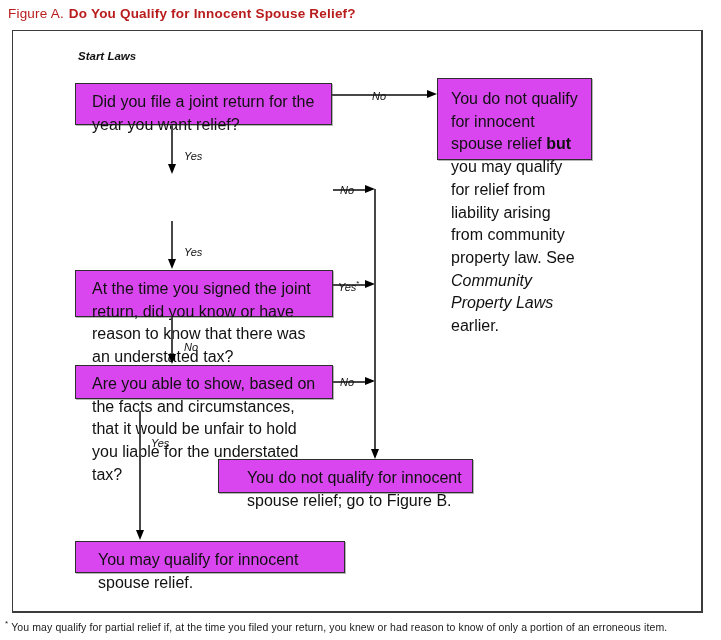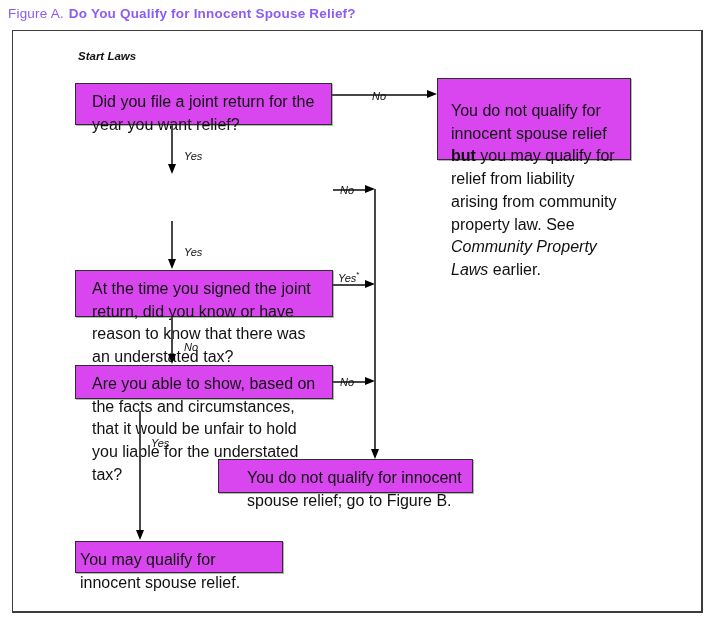--- a/index.html
+++ b/index.html
@@ -9,21 +9,21 @@
     color: #000;
     width: 721px;
     height: 640px;
     position: relative;
     overflow: hidden;
   }
   .stage { position: absolute; left: 0; top: 0; width: 721px; height: 640px; }
 
   .fig-title {
     position: absolute; left: 8px; top: 6px;
-    font-size: 13.5px; letter-spacing: 0.2px; color: #8b5cf6;
+    font-size: 13.5px; letter-spacing: 0.2px; color: #b91c1c;
   }
   .fig-title .prefix { font-weight: 400; margin-right: 5px; }
   .fig-title .main { font-weight: 700; }
 
   .outer-border {
     position: absolute; left: 12px; top: 30px;
     width: 691px; height: 583px;
     border: 1px solid #3c3c3c;
     border-right-width: 2px;
     border-bottom-width: 2px;
@@ -43,23 +43,23 @@
     font-size: 16px; line-height: 1.42; color: #111;
     padding: 7px 8px 6px 16px;
   }
   .node b { font-weight: 700; }
   .node i { font-style: italic; }
 
   .box-q1 { left: 75px; top: 83px;  width: 257px; height: 42px; }
   .box-q2 { left: 75px; top: 175px; width: 258px; height: 46px; }
   .box-q3 { left: 75px; top: 270px; width: 258px; height: 47px; }
   .box-q4 { left: 75px; top: 365px; width: 258px; height: 34px; }
-  .box-community { left: 437px; top: 78px; width: 194px; height: 82px; padding: 21px 8px 6px 13px; }
+  .box-community { left: 437px; top: 78px; width: 155px; height: 82px; padding: 9px 8px 6px 13px; }
   .box-figure-b  { left: 218px; top: 459px; width: 255px; height: 34px; padding-left: 28px; }
-  .box-may-qualify { left: 75px; top: 541px; width: 208px; height: 32px; padding-left: 4px; }
+  .box-may-qualify { left: 75px; top: 541px; width: 270px; height: 32px; padding-left: 22px; }
 
   .edge-label {
     position: absolute;
     font-size: 11px; font-style: italic; color: #111;
     white-space: nowrap;
     margin-top: 12px;
   }
   .edge-label sup { font-size: 8px; font-style: normal; vertical-align: super; }
 
   .line { position: absolute; background: #474747; }
@@ -119,23 +119,26 @@
   <div class="line line-v" style="left:139px; top:411px; height:121px;"></div>
   <div class="arrow arrow-down" style="left:135.5px; top:530px;"></div>
   <div class="edge-label" style="left:151px; top:425px;">Yes</div>
 
   <div class="line line-h" style="left:333px; top:189px; width:33px;"></div>
   <div class="arrow arrow-right" style="left:365px; top:185px;"></div>
   <div class="edge-label" style="left:340px; top:172px;">No</div>
 
   <div class="line line-h" style="left:333px; top:284px; width:33px;"></div>
   <div class="arrow arrow-right" style="left:365px; top:280px;"></div>
-  <div class="edge-label" style="left:338px; top:258px;"><span>Yes</span><sup>*</sup></div>
+  <div class="edge-label" style="left:338px; top:267px;"><span>Yes</span><sup>*</sup></div>
 
   <div class="line line-h" style="left:333px; top:381px; width:33px;"></div>
   <div class="arrow arrow-right" style="left:365px; top:377px;"></div>
   <div class="edge-label" style="left:340px; top:364px;">No</div>
 
   <div class="line line-v" style="left:374px; top:189px; height:261px;"></div>
   <div class="arrow arrow-down" style="left:370.5px; top:449px;"></div>
 
+  <div class="footnote">
+    <sup>*</sup><span>You may qualify for partial relief if, at the time you filed your return, you knew or had reason to know of only a portion of an erroneous item.</span>
+  </div>
 
 </div>
 
 </body></html>

